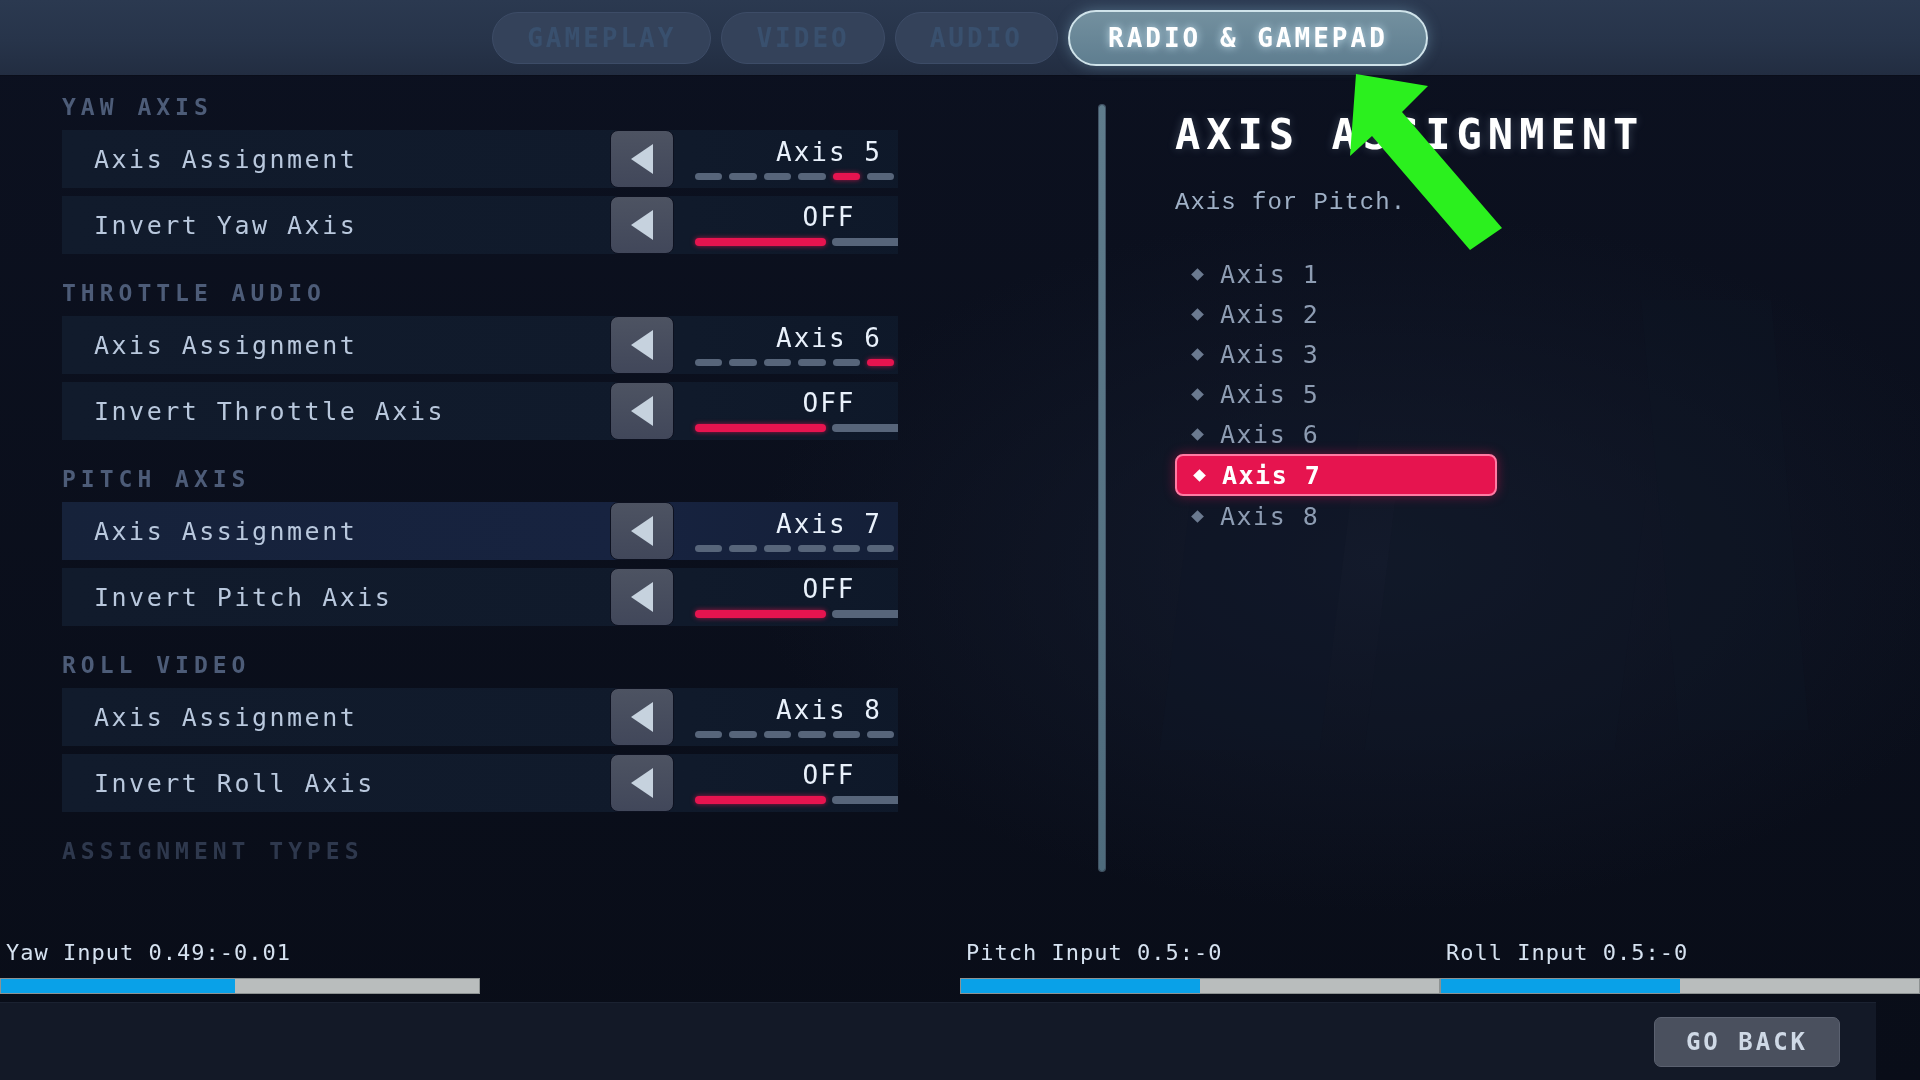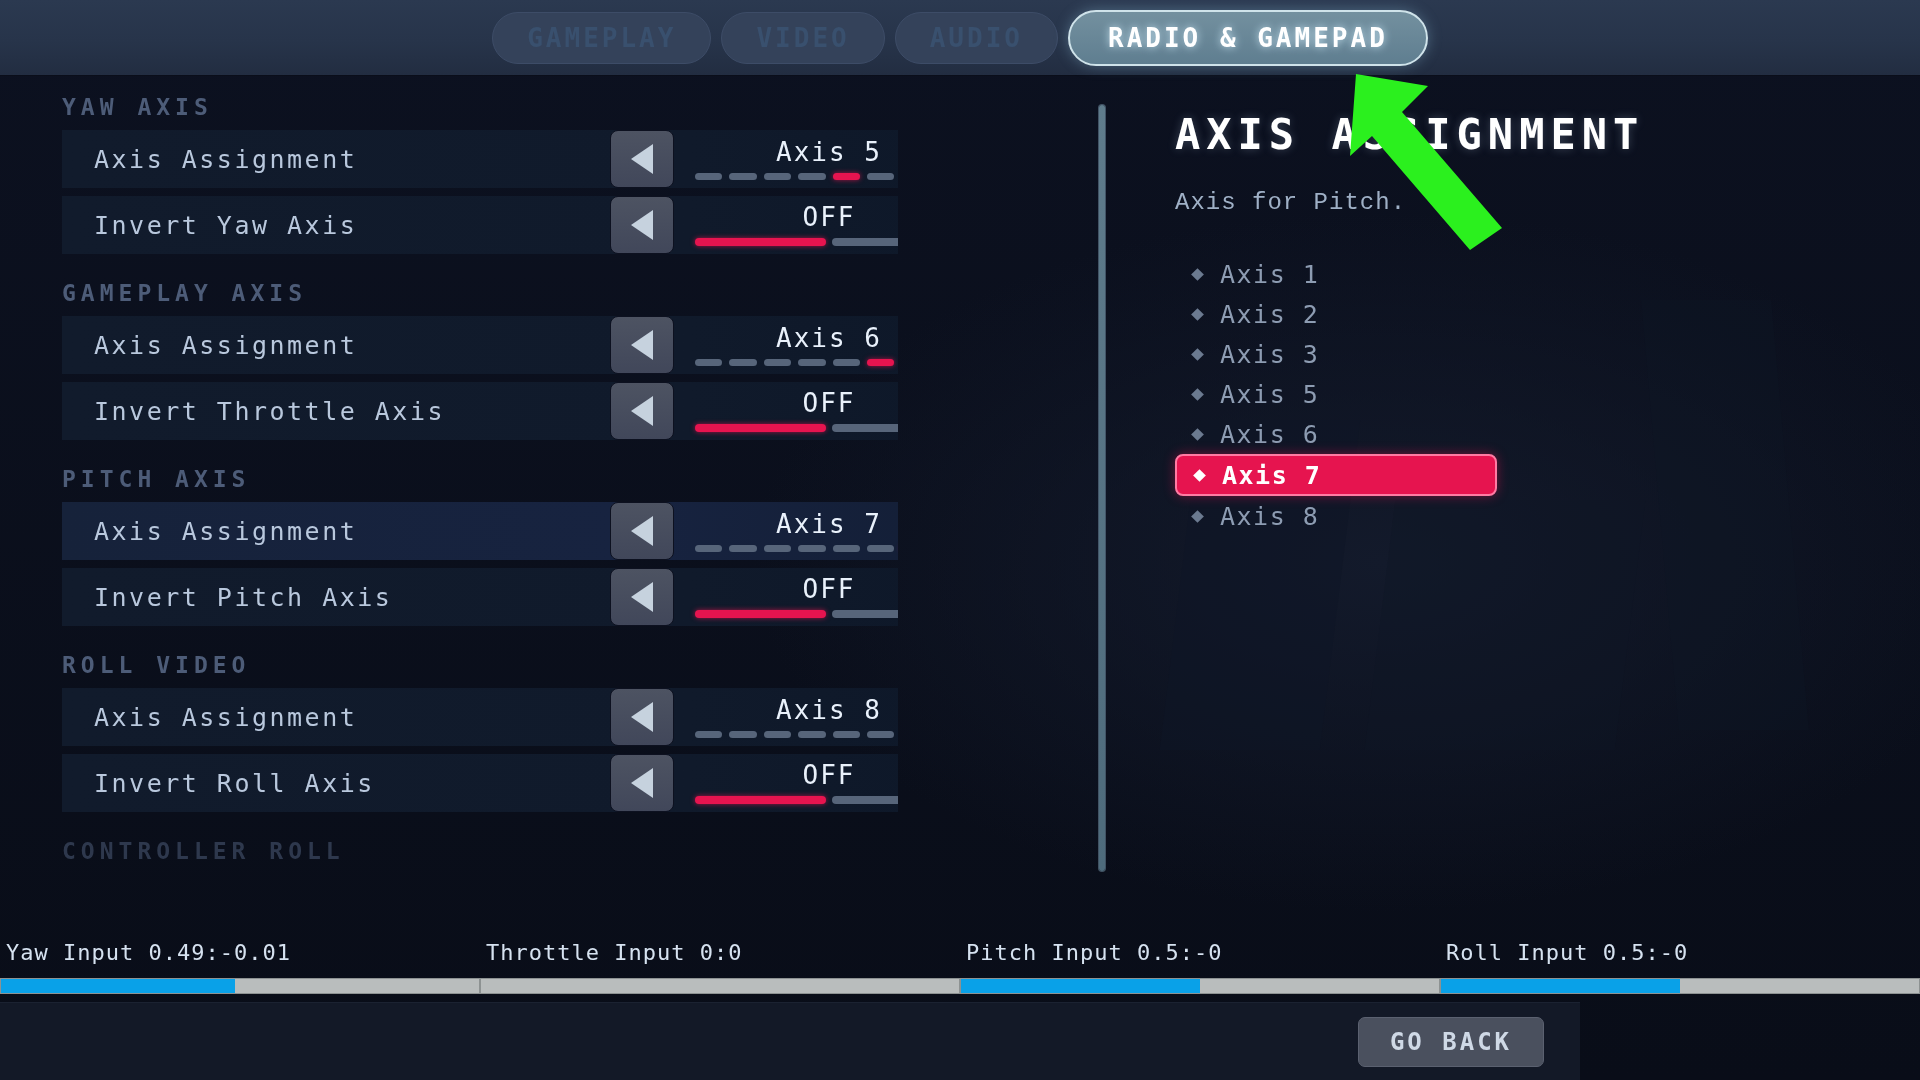--- a/index.html
+++ b/index.html
@@ -242,21 +242,21 @@
     border: 1px solid #8d9292;
   }
   .meter .m-fill {
     position: absolute; left: 0; top: 0; bottom: 0;
     background: #09a1e8;
   }
 
   
   .bottom-bar {
     position: absolute; left: 0; bottom: 0;
-    width: 1580px; height: 78px;
+    width: 1876px; height: 78px;
     background: #131927;
     border-top: 1px solid #1b2231;
   }
   .go-back {
     position: absolute; right: 36px; top: 14px;
     width: 186px; height: 50px;
     background: #4a505e;
     border: 1px solid #5b6170;
     border-radius: 7px;
     display: flex; align-items: center; justify-content: center;
@@ -320,21 +320,21 @@
               <div class="seg-track binary">
                 <div class="seg on"></div>
                 <div class="seg"></div>
               </div>
             </div>
             <div class="arrow-btn right">
               <span class="tri"></span>
             </div>
           </div>
         </div>
-        <div class="section-head">GAMEPLAY AXIS</div>
+        <div class="section-head">THROTTLE AUDIO</div>
         <div class="row">
           <div class="row-label">Axis Assignment</div>
           <div class="stepper">
             <div class="arrow-btn left">
               <span class="tri"></span>
             </div>
             <div class="value-stack">
               <div class="value-text">Axis 6</div>
               <div class="seg-track">
                 <div class="seg"></div>
@@ -449,21 +449,21 @@
               <div class="seg-track binary">
                 <div class="seg on"></div>
                 <div class="seg"></div>
               </div>
             </div>
             <div class="arrow-btn right">
               <span class="tri"></span>
             </div>
           </div>
         </div>
-        <div class="section-head cut">CONTROLLER ROLL</div>
+        <div class="section-head cut">ASSIGNMENT TYPES</div>
       </div>
   </div>
 
   <div class="scrollbar">
     <div class="thumb"></div>
   </div>
 
   <div class="right-panel">
     <div class="rp-title">AXIS ASSIGNMENT</div>
     <div class="rp-desc">Axis for Pitch.</div>
@@ -503,26 +503,20 @@
     <polygon points="6,14 78,26 52,52 152,168 120,190 22,76 0,96" fill="#2bf01e"></polygon>
   </svg>
 
   <div class="meters" id="meters">
       <div class="meter" style="left: 0px; width: 480px;">
         <div class="m-label">Yaw Input 0.49:-0.01</div>
         <div class="m-track">
           <div class="m-fill" style="width: 49%;"></div>
         </div>
       </div>
-      <div class="meter" style="left: 480px; width: 480px;">
-        <div class="m-label">Throttle Input 0:0</div>
-        <div class="m-track">
-          <div class="m-fill" style="width: 0%;"></div>
-        </div>
-      </div>
       <div class="meter" style="left: 960px; width: 480px;">
         <div class="m-label">Pitch Input 0.5:-0</div>
         <div class="m-track">
           <div class="m-fill" style="width: 50%;"></div>
         </div>
       </div>
       <div class="meter" style="left: 1440px; width: 480px;">
         <div class="m-label">Roll Input 0.5:-0</div>
         <div class="m-track">
           <div class="m-fill" style="width: 50%;"></div>

